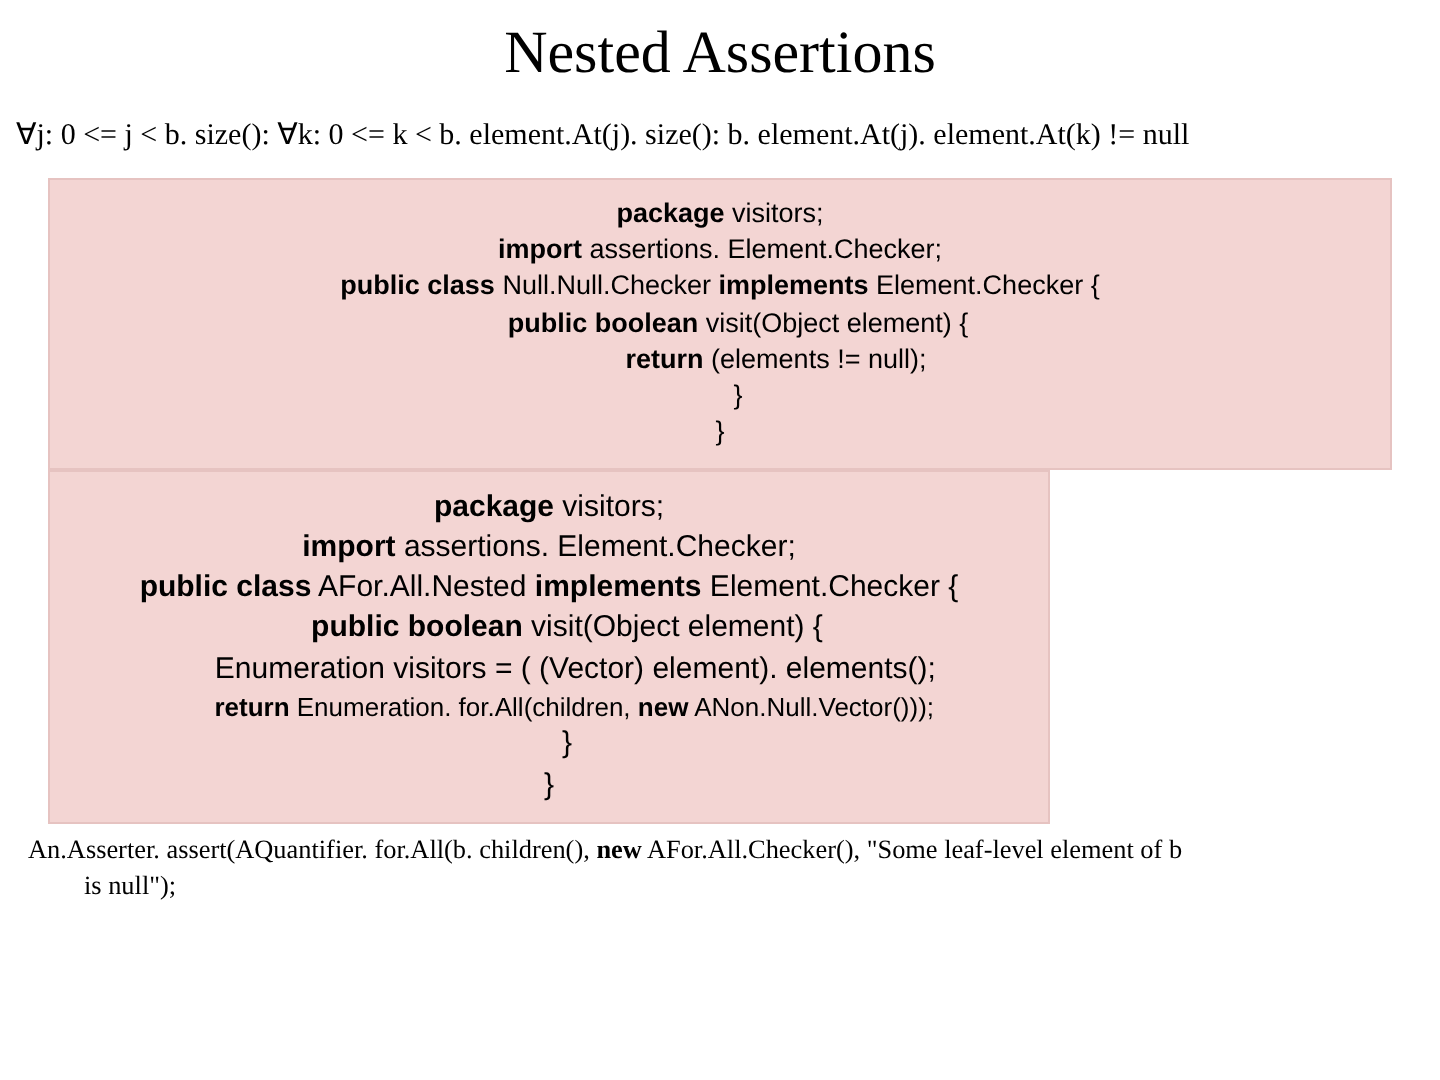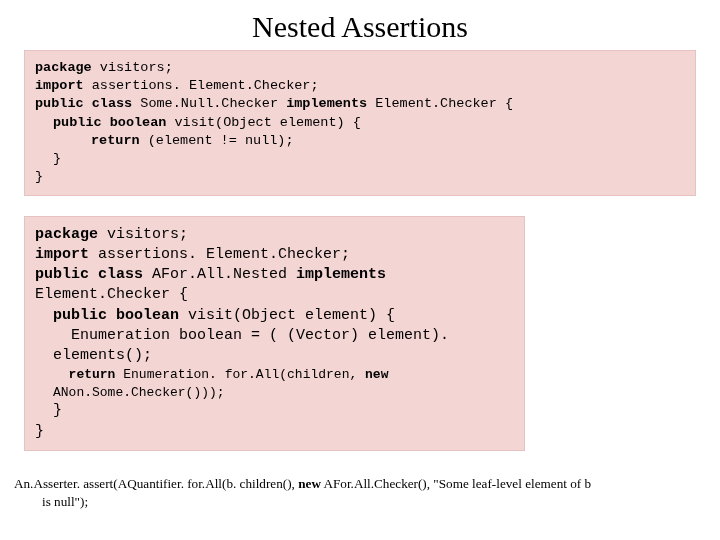--- a/index.html
+++ b/index.html
@@ -23,26 +23,27 @@
     font-size: 30px;
     padding-top: 10px;
     padding-bottom: 6px;
   }
   .formula {
     font-size: 15px;
     padding: 8px 8px 12px 8px;
   }
   .codeblock {
     background: #f3d5d3;
-    margin: 0 24px 20px 24px;
+    margin: 0 24px 0 24px;
     padding: 8px 10px 8px 10px;
-    font-family: Liberation Mono, monospace;
+    font-family: Liberation Sans, sans-serif;
     font-size: 13.5px;
     line-height: 1.35;
     border: 1px solid #e6c3c1;
+    text-align: center;
   }
   .codeblock2 {
     font-size: 15px;
   }
   .kw { font-weight: bold; }
   .ind1 { padding-left: 18px; display: block; }
   .ind2 { padding-left: 56px; display: block; }
   .ind0 { display: block; }
   .bottomline {
     font-size: 13.2px;
@@ -59,39 +60,40 @@
   .codeblock.second {
     margin-right: 195px;
   }
 </style>
 </head>
 <body>
 <div class="slide">
 
 <div class="title">Nested Assertions</div>
 
+<div class="formula">∀j: 0 &lt;= j &lt; b. size(): ∀k: 0 &lt;= k &lt;  b. element.At(j). size(): b. element.At(j). element.At(k) != null</div>
 
 <div class="codeblock">
   <span class="ind0"><span class="kw">package</span><span> visitors;</span></span>
   <span class="ind0"><span class="kw">import</span><span> assertions. Element.Checker;</span></span>
-  <span class="ind0"><span class="kw">public class</span><span> Some.Null.Checker </span><span class="kw">implements</span><span> Element.Checker {</span></span>
+  <span class="ind0"><span class="kw">public class</span><span> Null.Null.Checker </span><span class="kw">implements</span><span> Element.Checker {</span></span>
   <span class="ind1"><span class="kw">public boolean</span><span> visit(Object element) {</span></span>
-  <span class="ind2"><span class="kw">return</span><span> (element != null);</span></span>
+  <span class="ind2"><span class="kw">return</span><span> (elements != null);</span></span>
   <span class="ind1">}</span>
   <span class="ind0">}</span>
 </div>
 
 <div class="row2">
   <div class="codeblock codeblock2 second">
     <span class="ind0"><span class="kw">package</span><span> visitors;</span></span>
     <span class="ind0"><span class="kw">import</span><span> assertions. Element.Checker;</span></span>
     <span class="ind0"><span class="kw">public class</span><span> AFor.All.Nested </span><span class="kw">implements</span><span> Element.Checker {</span></span>
     <span class="ind1"><span class="kw">public boolean</span><span> visit(Object element) {</span></span>
-    <span class="ind1">&nbsp;&nbsp;<span>Enumeration boolean = ( (Vector) element). elements();</span></span>
-    <span class="ind1" style="font-size:13px;">&nbsp;&nbsp;<span class="kw">return</span><span> Enumeration. for.All(children, </span><span class="kw">new</span><span> ANon.Some.Checker()));</span></span>
+    <span class="ind1">&nbsp;&nbsp;<span>Enumeration visitors = ( (Vector) element). elements();</span></span>
+    <span class="ind1" style="font-size:13px;">&nbsp;&nbsp;<span class="kw">return</span><span> Enumeration. for.All(children, </span><span class="kw">new</span><span> ANon.Null.Vector()));</span></span>
     <span class="ind1">}</span>
     <span class="ind0">}</span>
   </div>
 
 </div>
 
 <div class="bottomline">
   <span>An.Asserter. assert(AQuantifier. for.All(b. children(), </span><span class="kw">new</span><span> AFor.All.Checker(), "Some leaf-level element of b</span>
   <span class="cont">is null");</span>
 </div>

